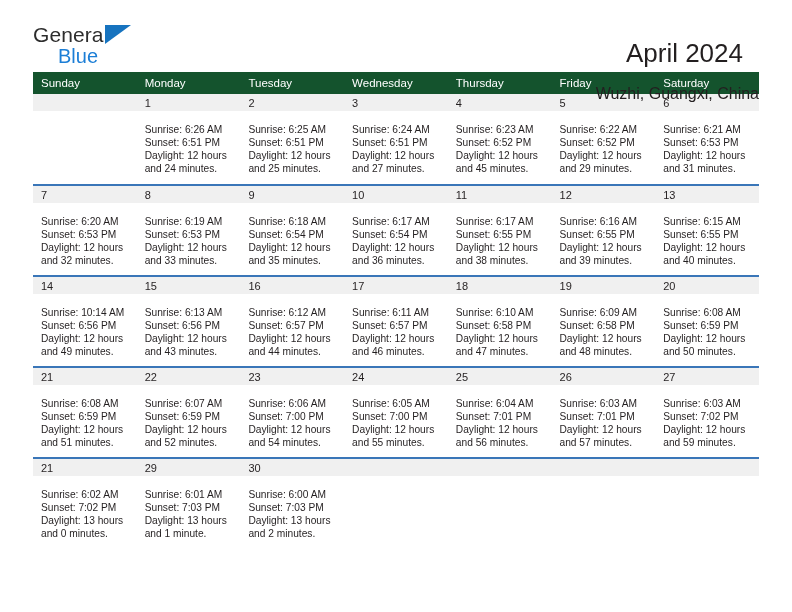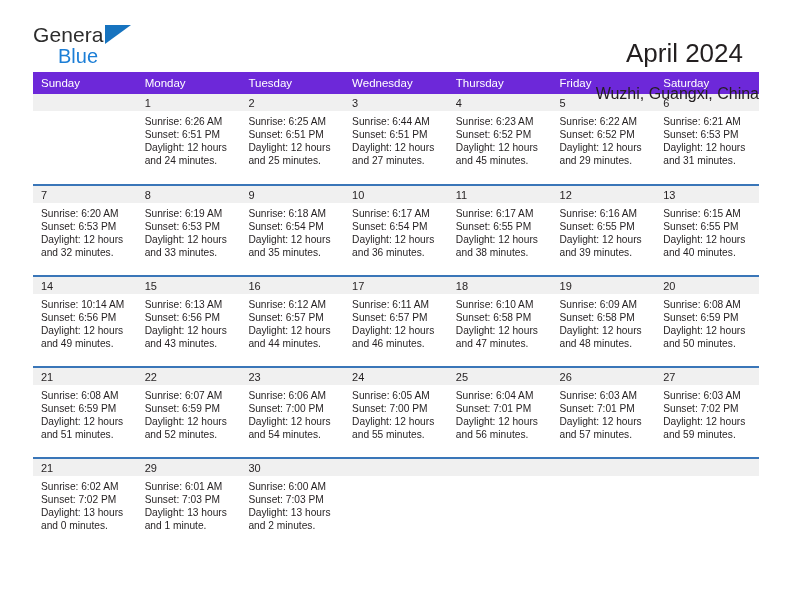--- a/index.html
+++ b/index.html
@@ -82,21 +82,21 @@
 
   
   .calendar {
     width: 726px;
     border-collapse: collapse;
     table-layout: fixed;
   }
   .calendar col { width: 103.71px; }
 
   thead th {
-    background: #6d28d9;
+    background: #14532d;
     color: #ffffff;
     font-size: 11.5px;
     font-weight: normal;
     text-align: left;
     padding: 5px 0 5px 8px;
     height: 20px;
     box-sizing: border-box;
     border: none;
   }
 
@@ -117,21 +117,21 @@
   .daynum-band {
     background: #f0f0f0;
     height: 17px;
     padding: 1px 0 0 8px;
     box-sizing: border-box;
     font-size: 11px;
     line-height: 16px;
     color: #231f20;
   }
   .cell-body {
-    padding: 4px 6px 0 8px;
+    padding: 12px 6px 0 8px;
     font-size: 10.2px;
     line-height: 13.1px;
     color: #231f20;
   }
   .cell-body div { white-space: nowrap; }
   .cell.empty .daynum-band { background: #f0f0f0; }
 </style>
 </head>
 <body>
 
@@ -197,21 +197,21 @@
                 <div>Sunset: 6:51 PM</div>
                 <div>Daylight: 12 hours</div>
                 <div>and 25 minutes.</div>
               </div>
             </div>
           </td>
           <td>
             <div class="cell">
               <div class="daynum-band">3</div>
               <div class="cell-body">
-                <div>Sunrise: 6:44 AM</div>
+                <div>Sunrise: 6:24 AM</div>
                 <div>Sunset: 6:51 PM</div>
                 <div>Daylight: 12 hours</div>
                 <div>and 27 minutes.</div>
               </div>
             </div>
           </td>
           <td>
             <div class="cell">
               <div class="daynum-band">4</div>
               <div class="cell-body">

